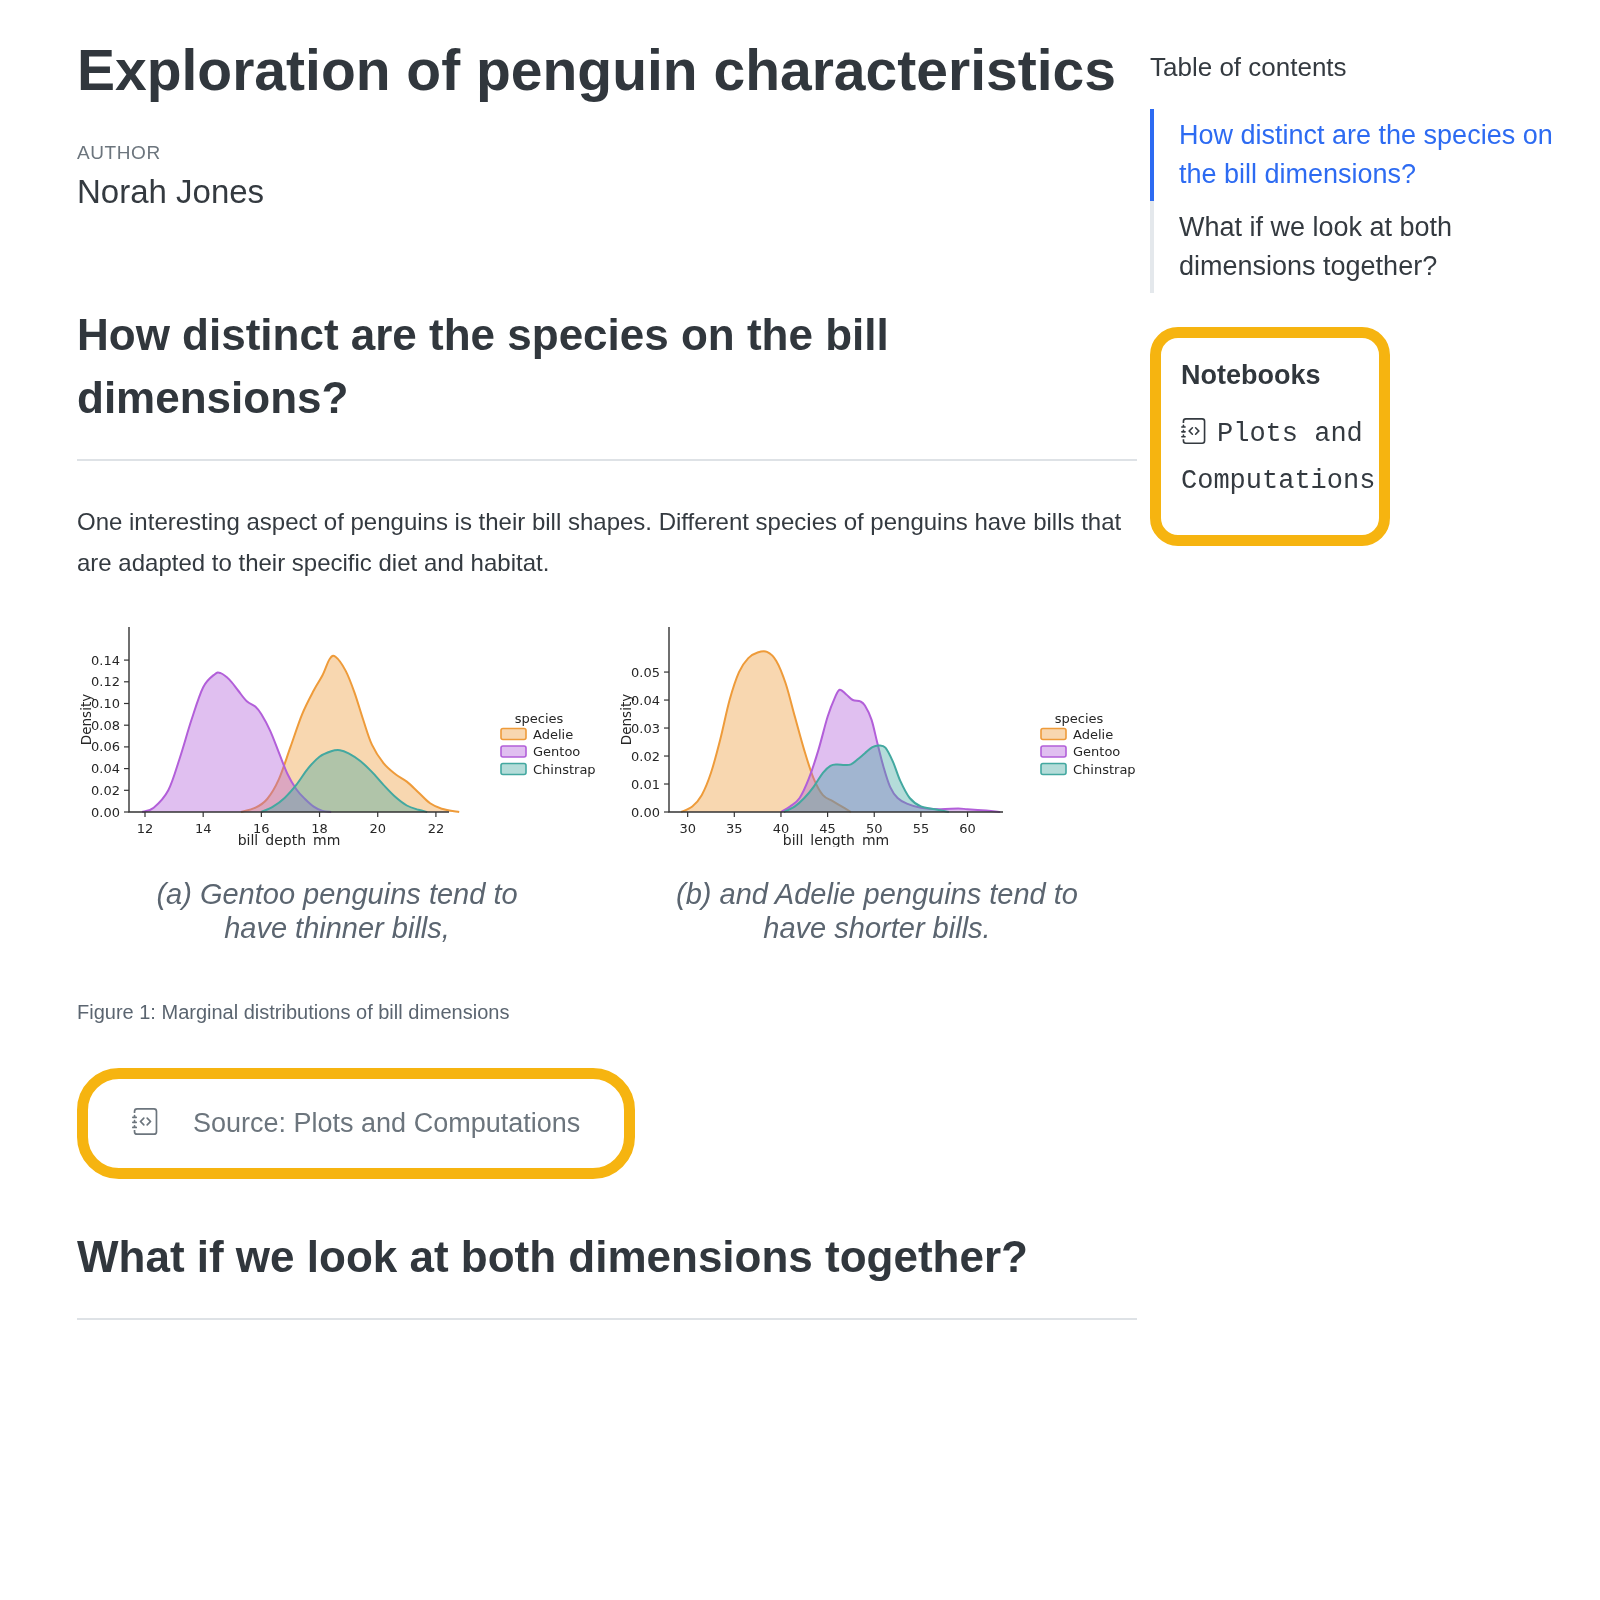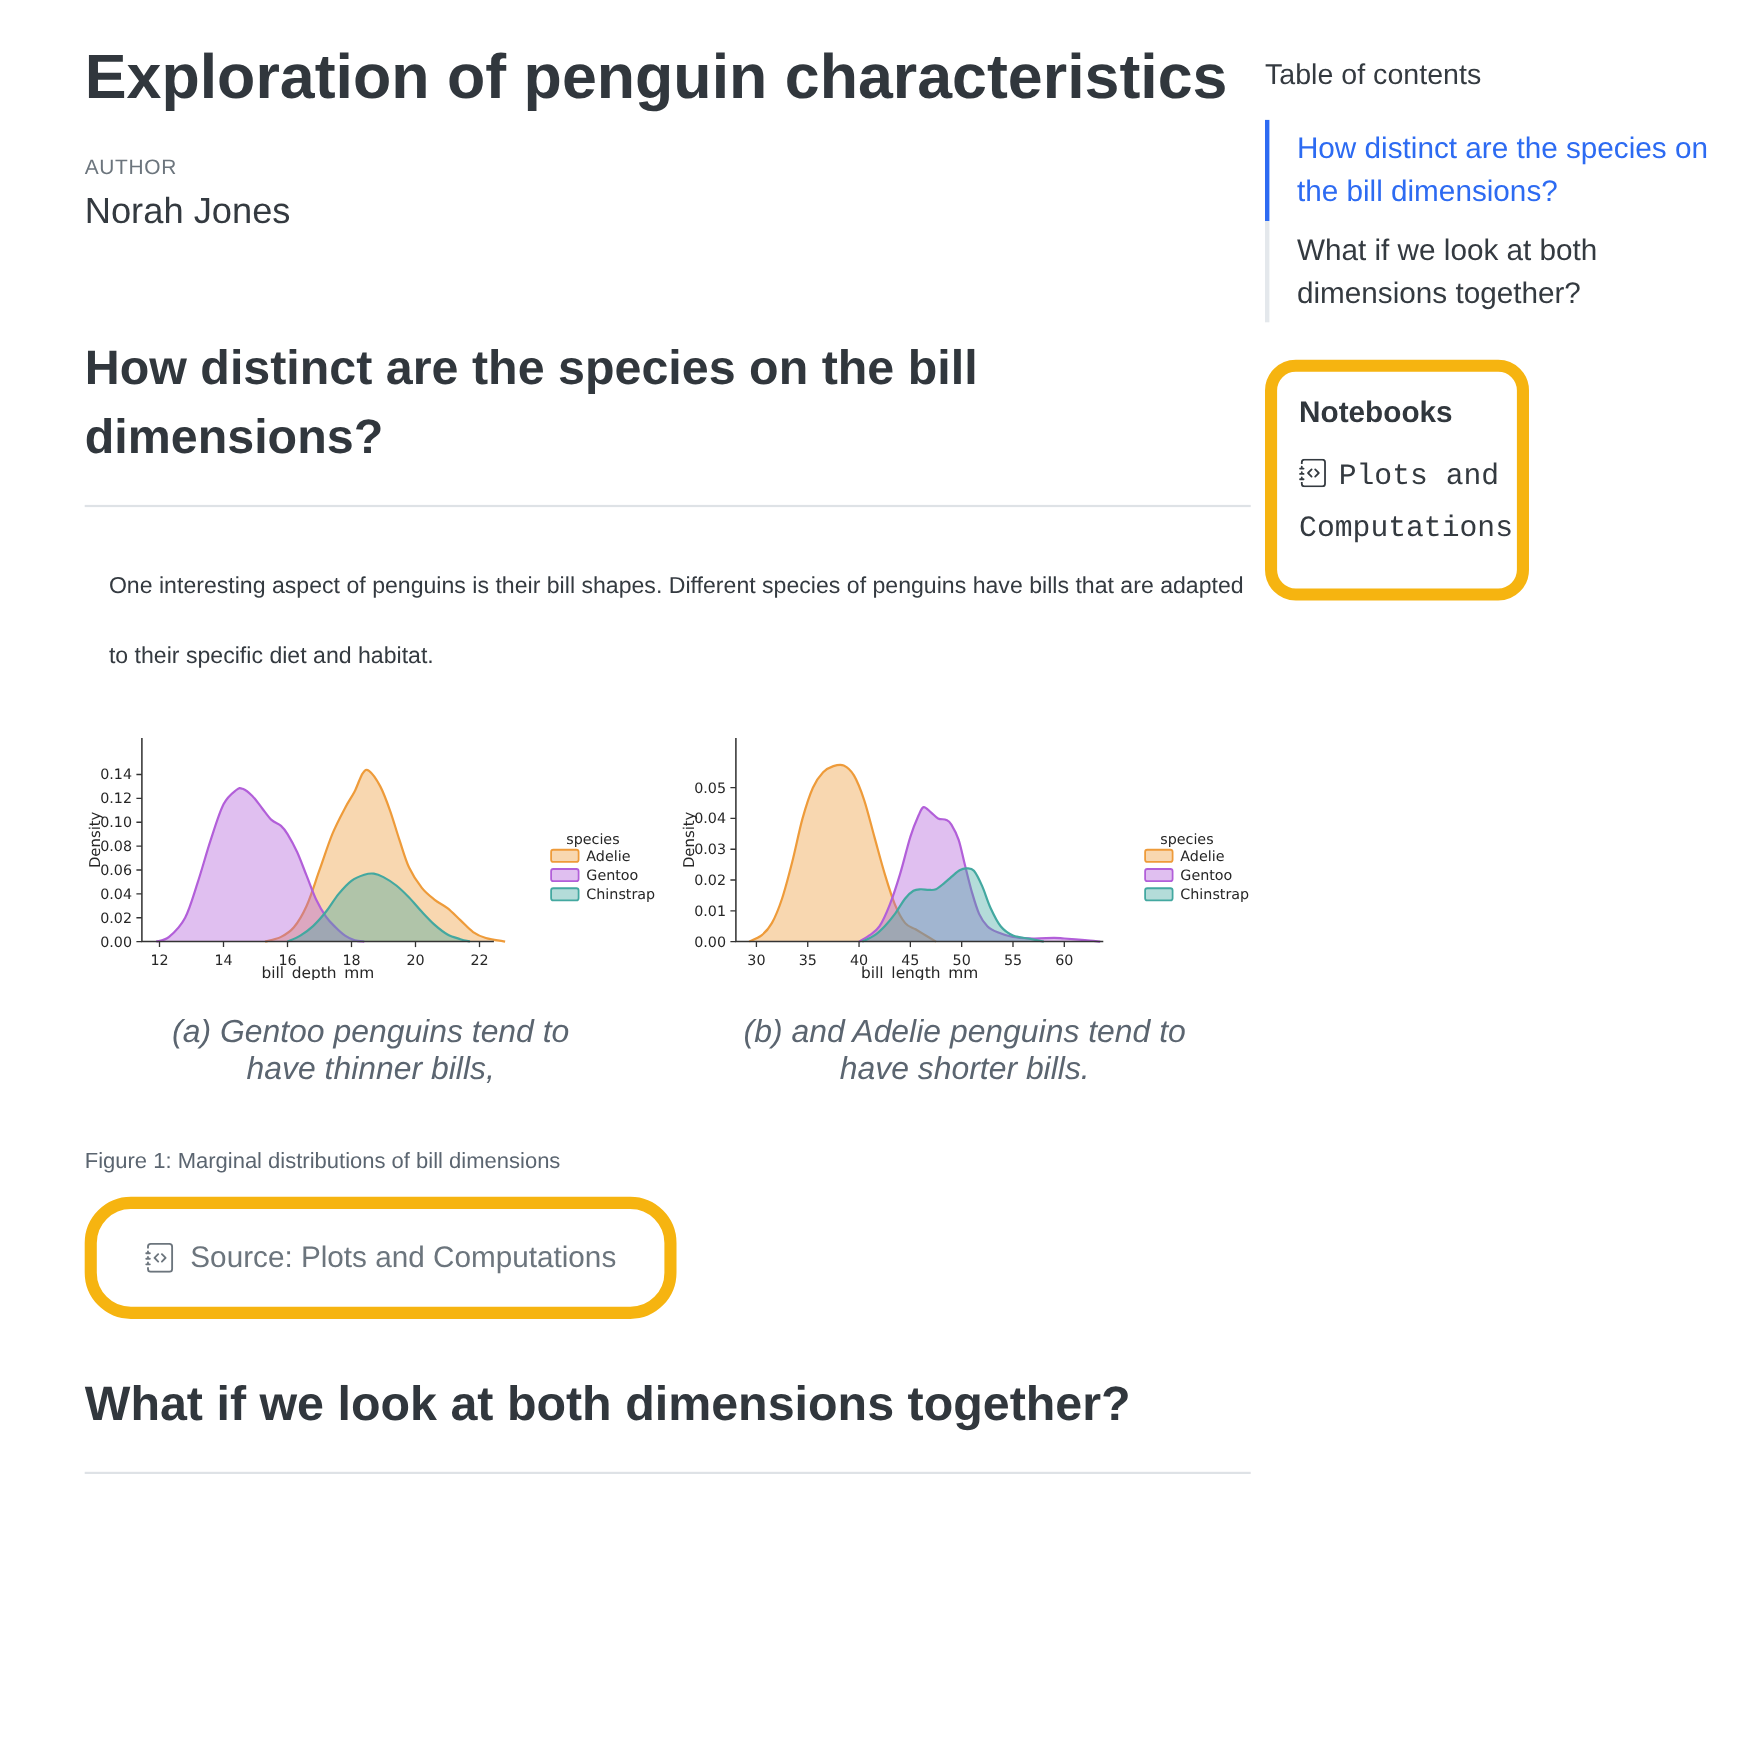--- a/index.html
+++ b/index.html
@@ -6,31 +6,31 @@
   body{width:1600px;height:1600px;position:relative;overflow:hidden;
        font-family:"Liberation Sans",sans-serif;color:#343a40;}
   .main{position:absolute;left:77px;top:0;width:1060px;}
   .page-title{font-size:57px;font-weight:600;line-height:80px;margin:30px 0 0;color:#31373d;}
   .author-label{margin-top:32px;font-size:19px;color:#6c757d;letter-spacing:.6px;}
   .author-name{margin-top:9px;font-size:33px;}
   .h2{font-size:44px;font-weight:600;line-height:63px;margin:0;padding-bottom:30px;
       border-bottom:2px solid #dee2e6;color:#31373d;}
   .h2-first{margin-top:92px;}
   .h2-last{margin-top:46px;}
-  .lead{margin-top:40px;font-size:21px;line-height:64px;margin-left:22px;}
+  .lead{margin-top:40px;font-size:24px;line-height:41px;}
   .fig-row{display:flex;margin-top:22px;}
   .fig-panel{width:520px;}
   .fig-panel + .fig-panel{margin-left:20px;}
   .chart{display:block;width:520px;height:240px;}
   .fig-caption{margin-top:30px;font-size:29px;line-height:34px;color:#5b6570;
                font-style:italic;text-align:center;max-width:432px;margin-left:auto;margin-right:auto;}
   .figure-label{margin-top:56px;font-size:20px;color:#5b6570;}
-  .source-box{margin-top:20px;display:inline-flex;align-items:center;
+  .source-box{margin-top:44px;display:inline-flex;
               border:11px solid #F6B410;border-radius:42px;padding:29px 44px;
-              color:#6c757d;font-size:27px;}
+              color:#6c757d;font-size:27px;gap:20px;}
   .source-box .icon{margin-right:14px;display:inline-flex;}
   .sidebar{position:absolute;left:1150px;top:52px;width:410px;}
   .toc{}
   .toc-heading{font-size:26px;font-weight:500;color:#343a40;margin:0 0 26px;}
   .toc-item{display:block;padding:7px 0 7px 25px;border-left:4px solid #e4e8ec;
             font-size:27px;line-height:39px;color:#343a40;text-decoration:none;}
   .toc-item.active{border-left-color:#2D6BF2;color:#2D6BF2;}
   .nb-box{margin-top:34px;border:11px solid #F6B410;border-radius:28px;
           padding:22px 16px 30px 20px;width:240px;box-sizing:border-box;}
   .nb-heading{font-size:27px;font-weight:600;margin:0 0 20px;color:#31373d;}

